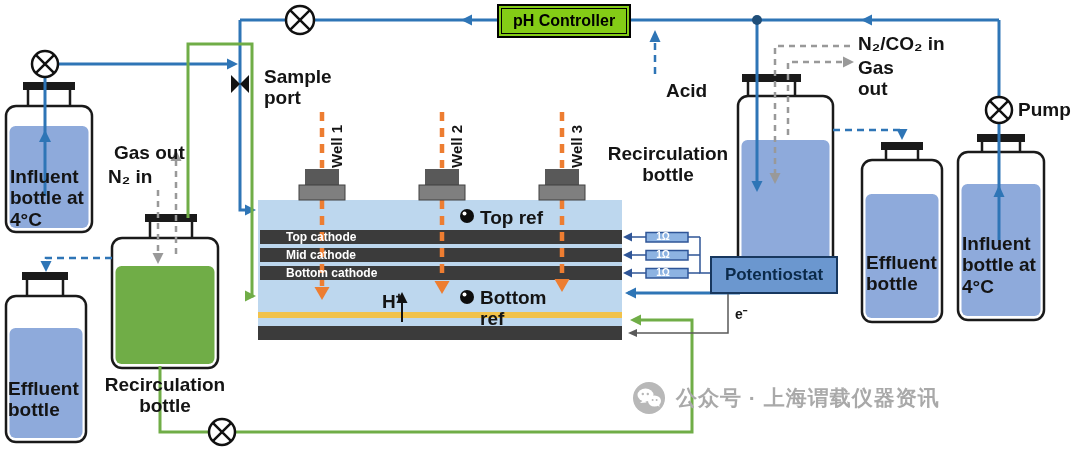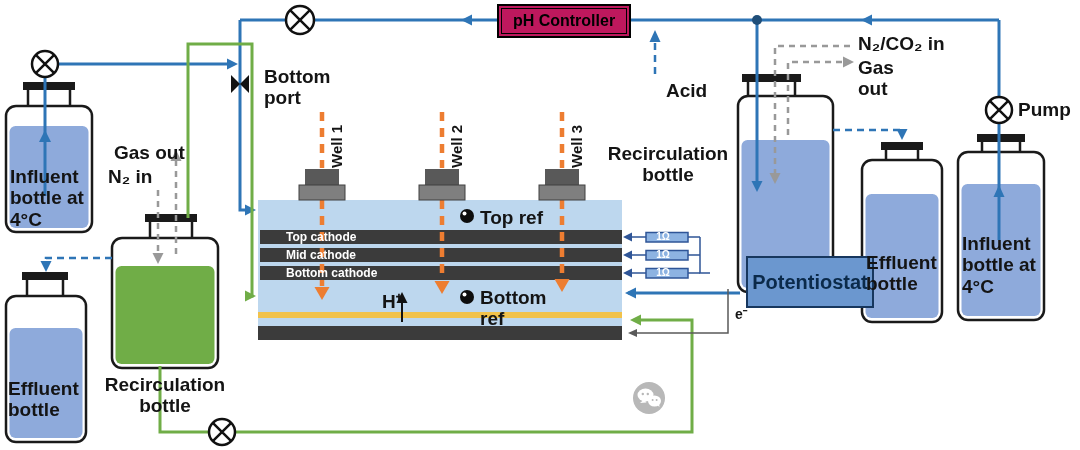--- a/index.html
+++ b/index.html
@@ -8,26 +8,26 @@
   svg.layer{position:absolute;left:0;top:0;}
   .lbl{position:absolute;font-weight:bold;font-size:19px;color:#141414;line-height:1.12;}
   .center{text-align:center;}
   .nowrap{white-space:nowrap;}
   .bar-lbl{position:absolute;font-weight:bold;font-size:12px;color:#ffffff;line-height:14px;}
   .res-lbl{position:absolute;width:34px;height:10px;font-weight:bold;font-size:10px;color:#ffffff;
            display:flex;align-items:center;justify-content:center;line-height:10px;}
   .well-lbl{position:absolute;width:75px;height:20px;font-weight:bold;font-size:15px;color:#141414;
             transform:rotate(-90deg);transform-origin:0 0;white-space:nowrap;}
   .box-ph{position:absolute;left:497px;top:4px;width:134px;height:34px;border:2.5px solid #000;
-          background:#be185d;box-sizing:border-box;}
+          background:#84cc16;box-sizing:border-box;}
   .box-ph-inner{position:absolute;left:2px;top:2px;right:2px;bottom:2px;border:1.5px solid #000;
           display:flex;align-items:center;justify-content:center;font-weight:bold;font-size:16px;color:#000;}
-  .box-pot{position:absolute;left:710px;top:256px;width:128px;height:52px;background:#6b97cf;
+  .box-pot{position:absolute;left:710px;top:256px;width:128px;height:38px;background:#6b97cf;
           border:2px solid #17375e;box-sizing:border-box;display:flex;align-items:center;justify-content:center;
-          font-weight:bold;font-size:20px;color:#0b2a4a;margin-left:36px;}
+          font-weight:bold;font-size:17px;color:#0b2a4a;}
   .watermark{position:absolute;left:632px;top:381px;display:flex;align-items:center;gap:10px;
           color:#a9a9a9;font-size:21px;font-weight:bold;letter-spacing:1px;}
 </style>
 </head>
 <body>
 
 <div class="stage">
 
   <svg class="layer" width="1080" height="450" viewBox="0 0 1080 450">
 
@@ -223,21 +223,21 @@
 
     <circle cx="757" cy="20" r="5" fill="#1f4e79"></circle>
   </svg>
 
   <div class="box-ph">
     <div class="box-ph-inner">pH Controller</div>
   </div>
   <div class="box-pot">Potentiostat</div>
 
   <div class="lbl" style="left:666px;top:48px;margin-top:32px;">Acid</div>
-  <div class="lbl" style="left:264px;top:66px;width:70px;">Bottom port</div>
+  <div class="lbl" style="left:264px;top:66px;width:70px;">Sample port</div>
   <div class="lbl" style="left:1018px;top:99px;">Pump</div>
 
   <div class="lbl" style="left:114px;top:142px;">Gas out</div>
   <div class="lbl" style="left:108px;top:166px;">N₂ in</div>
 
   <div class="lbl nowrap" style="left:858px;top:33px;">N₂/CO₂ in</div>
   <div class="lbl" style="left:858px;top:57px;width:48px;">Gas out</div>
 
   <div class="lbl" style="left:10px;top:166px;width:78px;">Influent bottle at 4°C</div>
   <div class="lbl" style="left:8px;top:378px;width:72px;">Effluent bottle</div>
@@ -268,15 +268,16 @@
       <circle cx="17" cy="17" r="16" fill="#b8b8b8"></circle>
       <ellipse cx="13.5" cy="14" rx="8" ry="6.5" fill="#fff"></ellipse>
       <polygon points="8,22 12,18.5 14.5,21.5" fill="#fff"></polygon>
       <ellipse cx="22.5" cy="20" rx="6.5" ry="5.5" fill="#fff"></ellipse>
       <polygon points="27.5,26 24,23 27,21.5" fill="#fff"></polygon>
       <circle cx="10.8" cy="13" r="1.2" fill="#b8b8b8"></circle>
       <circle cx="15.8" cy="13" r="1.2" fill="#b8b8b8"></circle>
       <circle cx="20.6" cy="19" r="1" fill="#b8b8b8"></circle>
       <circle cx="24.6" cy="19" r="1" fill="#b8b8b8"></circle>
     </svg>
+    <span>公众号 · 上海谓载仪器资讯</span>
   </div>
 
 </div>
 
 </body></html>

